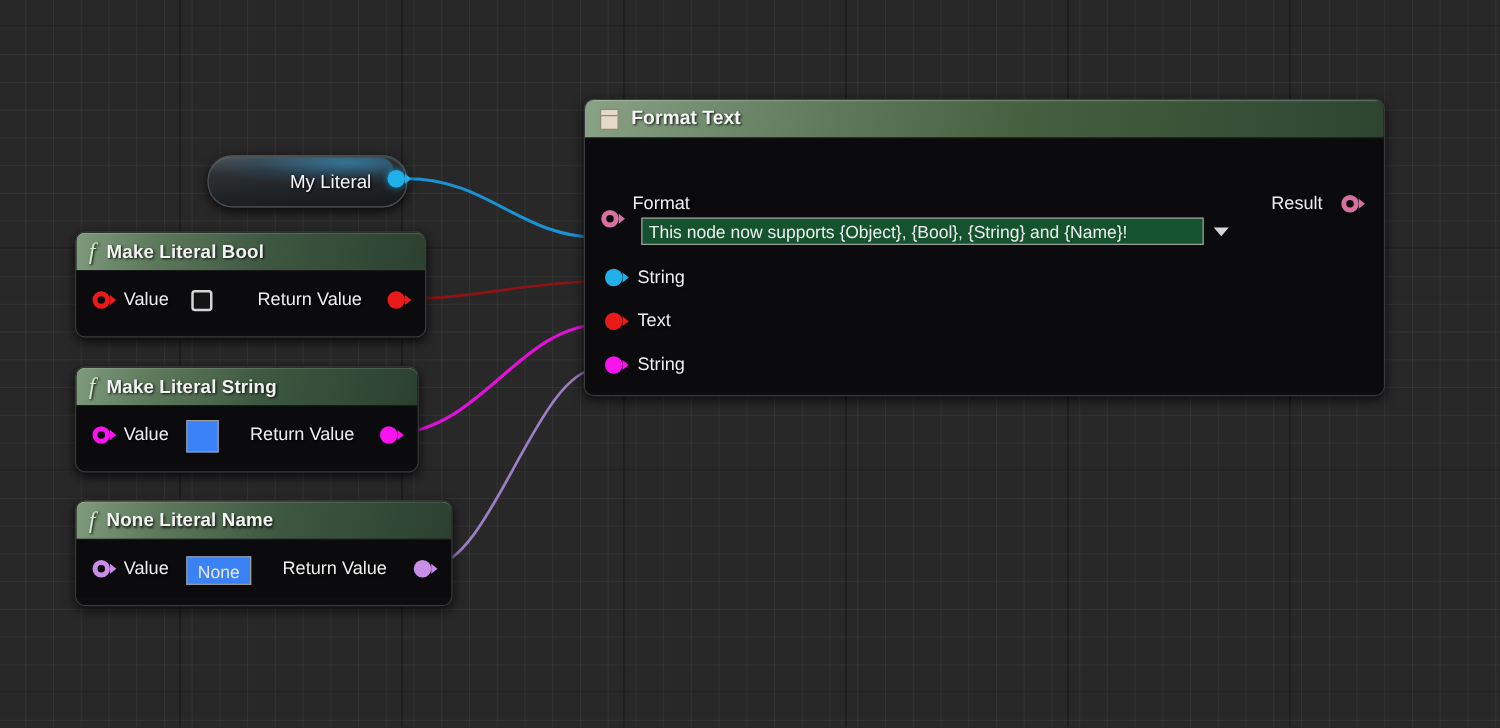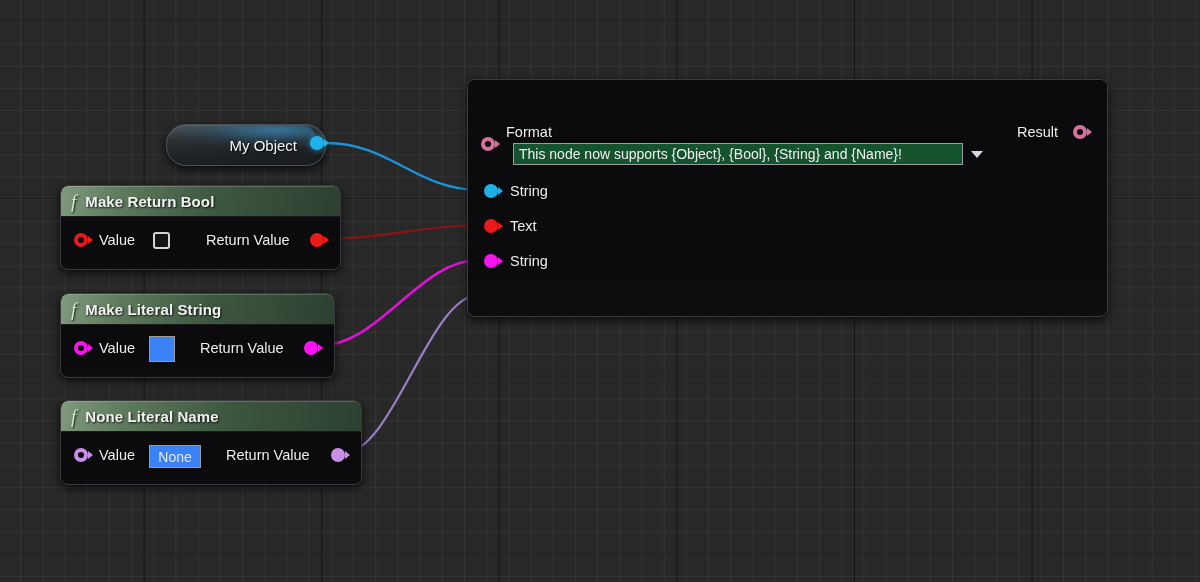--- a/index.html
+++ b/index.html
@@ -253,30 +253,30 @@
 
     <path d="M 322 239 C 380 239, 420 226, 478 225" fill="none" stroke="#8d1414" stroke-width="2.2"></path>
 
     <path d="M 318 346 C 380 346, 418 261, 478 260" fill="none" stroke="#e012d8" stroke-width="2.6"></path>
 
     <path d="M 344 453 C 392 453, 430 296, 478 295" fill="none" stroke="#9a7fc4" stroke-width="2.2"></path>
   </svg>
 
   <div class="var-node" style="left:166px; top:124px; width:158px; height:40px;">
     <div class="var-glow"></div>
-    <span class="var-label">My Object</span>
+    <span class="var-label">My Literal</span>
   </div>
 
   <div class="pin" style="left:310px; top:136px; background:#22b0ea; box-shadow:0 0 6px rgba(34,176,234,0.8); z-index:12;"></div>
   <div class="pin-arrow" style="left:324px; top:139px; border-left-color:#22b0ea; z-index:12;"></div>
 
   <div class="node fn-node" style="left:60px; top:185px; width:281px; height:85px;">
     <div class="fn-header">
       <span class="fn-icon">f</span>
-      <span class="fn-title">Make Return Bool</span>
+      <span class="fn-title">Make Literal Bool</span>
     </div>
     <div class="fn-body">
 
       <div class="pin hollow" style="left:13px; top:16px; border-color:#e81a1a;"></div>
       <div class="pin-arrow" style="left:27px; top:19px; border-left-color:#e81a1a;"></div>
       <span class="pin-label" style="left:38px; top:15px;">Value</span>
       <div class="checkbox" style="left:92px; top:15px;"></div>
 
       <span class="pin-label" style="left:145px; top:15px;">Return Value</span>
       <div class="pin" style="left:249px; top:16px; background:#e81a1a;"></div>
@@ -310,20 +310,24 @@
       <div class="pin-arrow" style="left:27px; top:19px; border-left-color:#c98fe8;"></div>
       <span class="pin-label" style="left:38px; top:15px;">Value</span>
       <div class="textbox" style="left:88px; top:13px; width:52px; height:23px;">None</div>
       <span class="pin-label" style="left:165px; top:15px;">Return Value</span>
       <div class="pin" style="left:270px; top:16px; background:#c98fe8;"></div>
       <div class="pin-arrow" style="left:284px; top:19px; border-left-color:#c98fe8;"></div>
     </div>
   </div>
 
   <div class="node ft-node" style="left:467px; top:79px; width:641px; height:238px;">
+    <div class="ft-header">
+      <span class="ft-icon"></span>
+      <span class="ft-title">Format Text</span>
+    </div>
     <div class="ft-body">
 
       <div class="pin hollow" style="left:13px; top:57px; border-color:#d6709f;"></div>
       <div class="pin-arrow" style="left:27px; top:60px; border-left-color:#d6709f;"></div>
       <span class="pin-label" style="left:38px; top:44px;">Format</span>
       <div class="format-field" style="left:45px; top:63px; width:450px;">This node now supports {Object}, {Bool}, {String} and {Name}!</div>
       <div class="dropdown-arrow" style="left:503px; top:71px;"></div>
 
       <span class="pin-label" style="left:549px; top:44px;">Result</span>
       <div class="pin hollow" style="left:605px; top:45px; border-color:#d6709f;"></div>

